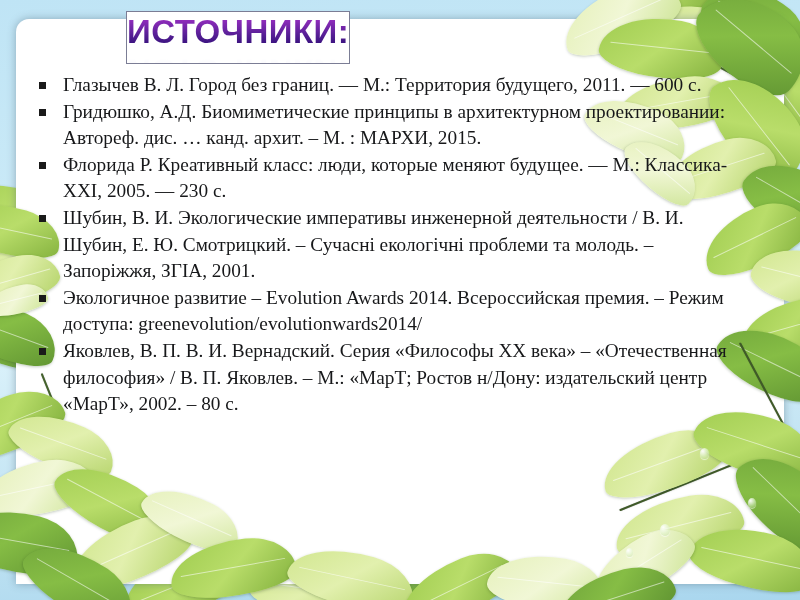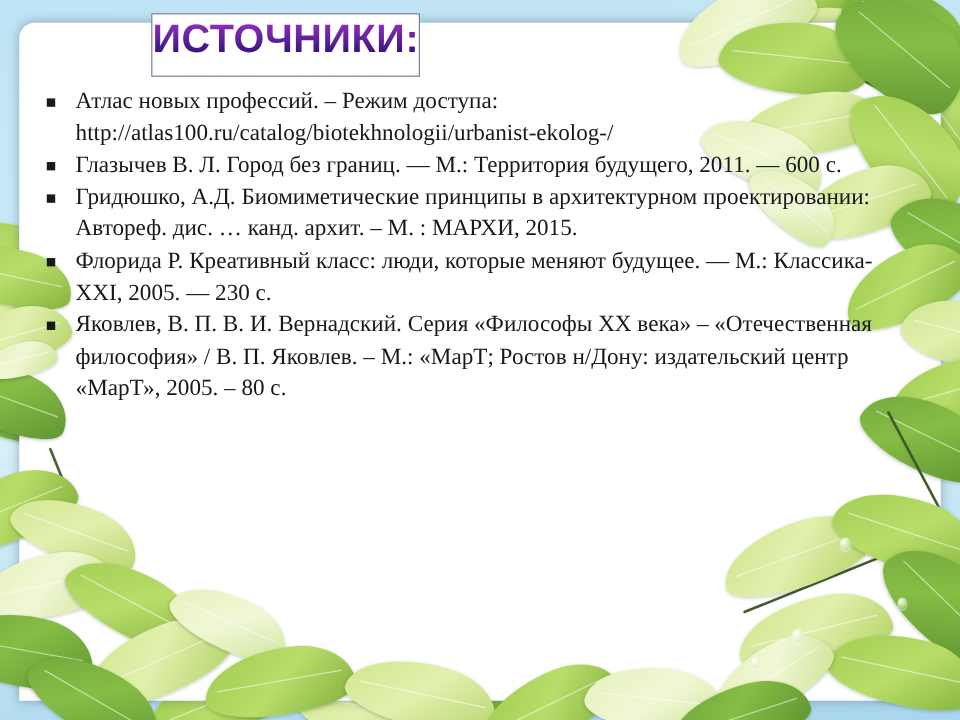--- a/index.html
+++ b/index.html
@@ -235,33 +235,37 @@
   </div>
 
   <div id="title-box">
     <div id="title-text">ИСТОЧНИКИ:</div>
     <div id="title-reflection">ИСТОЧНИКИ:</div>
   </div>
 
   <div id="refs">
     <div class="ref-item">
       <span class="ref-bullet"></span>
-      <span class="ref-text">Атлас новых профессий. – Режим доступа: http://atlas100.ru/catalog/biotekhnologii/urbanist-ekolog-/</span>
-    </div>
-    <div class="ref-item">
-      <span class="ref-bullet"></span>
       <span class="ref-text">Глазычев В. Л. Город без границ. — М.: Территория будущего, 2011. — 600 с.</span>
     </div>
     <div class="ref-item">
       <span class="ref-bullet"></span>
       <span class="ref-text">Гридюшко, А.Д. Биомиметические принципы в архитектурном проектировании: Автореф. дис. … канд. архит. – М. : МАРХИ, 2015.</span>
     </div>
     <div class="ref-item">
       <span class="ref-bullet"></span>
       <span class="ref-text">Флорида Р. Креативный класс: люди, которые меняют будущее. — М.: Классика- XXI, 2005. — 230 с.</span>
     </div>
     <div class="ref-item">
       <span class="ref-bullet"></span>
-      <span class="ref-text">Яковлев, В. П. В. И. Вернадский. Серия «Философы ХХ века» – «Отечественная философия» / В. П. Яковлев. – М.: «МарТ; Ростов н/Дону: издательский центр «МарТ», 2005. – 80 с.</span>
+      <span class="ref-text">Шубин, В. И. Экологические императивы инженерной деятельности / В. И. Шубин, Е. Ю. Смотрицкий. – Сучасні екологічні проблеми та молодь. – Запоріжжя, ЗГІА, 2001.</span>
+    </div>
+    <div class="ref-item">
+      <span class="ref-bullet"></span>
+      <span class="ref-text">Экологичное развитие – Evolution Awards 2014. Всероссийская премия. – Режим доступа: greenevolution/evolutionwards2014/</span>
+    </div>
+    <div class="ref-item">
+      <span class="ref-bullet"></span>
+      <span class="ref-text">Яковлев, В. П. В. И. Вернадский. Серия «Философы ХХ века» – «Отечественная философия» / В. П. Яковлев. – М.: «МарТ; Ростов н/Дону: издательский центр «МарТ», 2002. – 80 с.</span>
     </div>
   </div>
 
 </div>
 
 </body></html>

